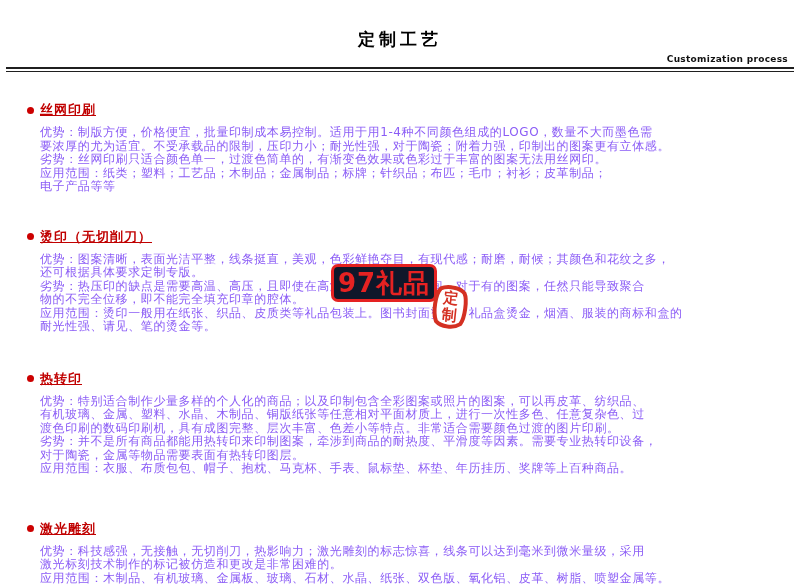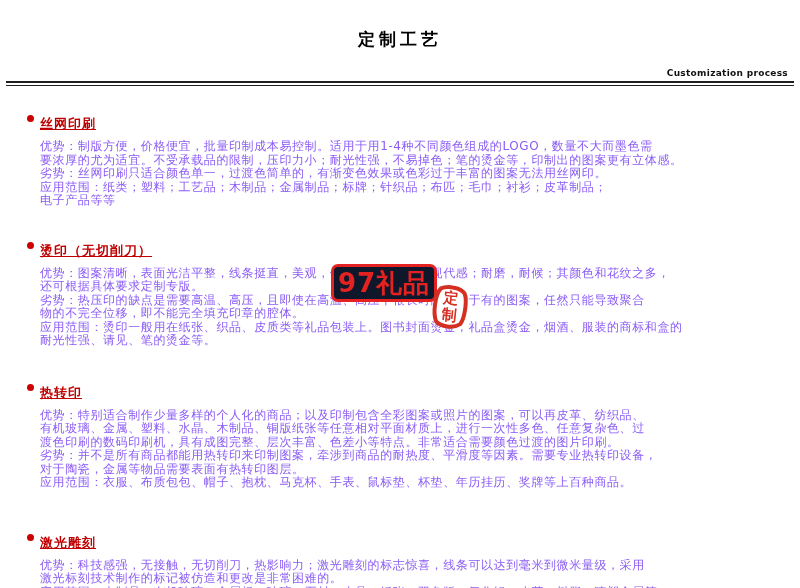--- a/index.html
+++ b/index.html
@@ -8,33 +8,33 @@
     font-family:"DejaVu Sans","Liberation Sans",sans-serif;
   }
   .header{padding-top:28px;}
   .header-title{
     text-align:center;font-size:17px;font-weight:bold;color:#000;
     letter-spacing:4px;
     font-family:Liberation Mono, monospace;
   }
   .header-sub{
     text-align:right;font-size:9px;font-weight:bold;color:#111;
-    padding-right:12px;margin-top:17px;letter-spacing:0.3px;
+    padding-right:12px;margin-top:3px;letter-spacing:0.3px;
   }
   .double-rule{
     margin:3px 6px 0 6px;height:2px;
     border-top:2px solid #1f1f1f;border-bottom:1px solid #1f1f1f;
   }
   .content{padding-left:27px;padding-right:8px;}
   .section{margin-top:30px;}
   .section:nth-of-type(1){margin-top:29px;}
   .section:nth-of-type(2){margin-top:34px;}
   .section:nth-of-type(3){margin-top:36px;}
   .section:nth-of-type(4){margin-top:44px;}
-  .section-title{display:flex;align-items:flex-start;}
+  .section-title{display:flex;align-items:center;}
   .bullet{
     width:7px;height:7px;border-radius:50%;background:#cc0000;
     margin-right:6px;flex:0 0 auto;
   }
   .section-title-text{
     color:#c00000;font-size:13px;font-weight:bold;
     text-decoration:underline;letter-spacing:1px;white-space:nowrap;
   }
   .section-body{margin-left:13px;margin-top:7px;}
   .body-line{
@@ -73,21 +73,21 @@
 
 <div class="content">
 
   <div class="section">
     <div class="section-title">
       <span class="bullet"></span>
       <span class="section-title-text">丝网印刷</span>
     </div>
     <div class="section-body">
       <div class="body-line">优势：制版方便，价格便宜，批量印制成本易控制。适用于用1-4种不同颜色组成的LOGO，数量不大而墨色需</div>
-      <div class="body-line">要浓厚的尤为适宜。不受承载品的限制，压印力小；耐光性强，不易掉色；笔的烫金等，印制出的图案更有立体感。</div>
+      <div class="body-line">要浓厚的尤为适宜。不受承载品的限制，压印力小；耐光性强，对于陶瓷；附着力强，印制出的图案更有立体感。</div>
       <div class="body-line">劣势：丝网印刷只适合颜色单一，过渡色简单的，有渐变色效果或色彩过于丰富的图案无法用丝网印。</div>
       <div class="body-line">应用范围：纸类；塑料；工艺品；木制品；金属制品；标牌；针织品；布匹；毛巾；衬衫；皮革制品；</div>
       <div class="body-line">电子产品等等</div>
     </div>
   </div>
 
   <div class="section">
     <div class="section-title">
       <span class="bullet"></span>
       <span class="section-title-text">烫印（无切削刀）</span>

